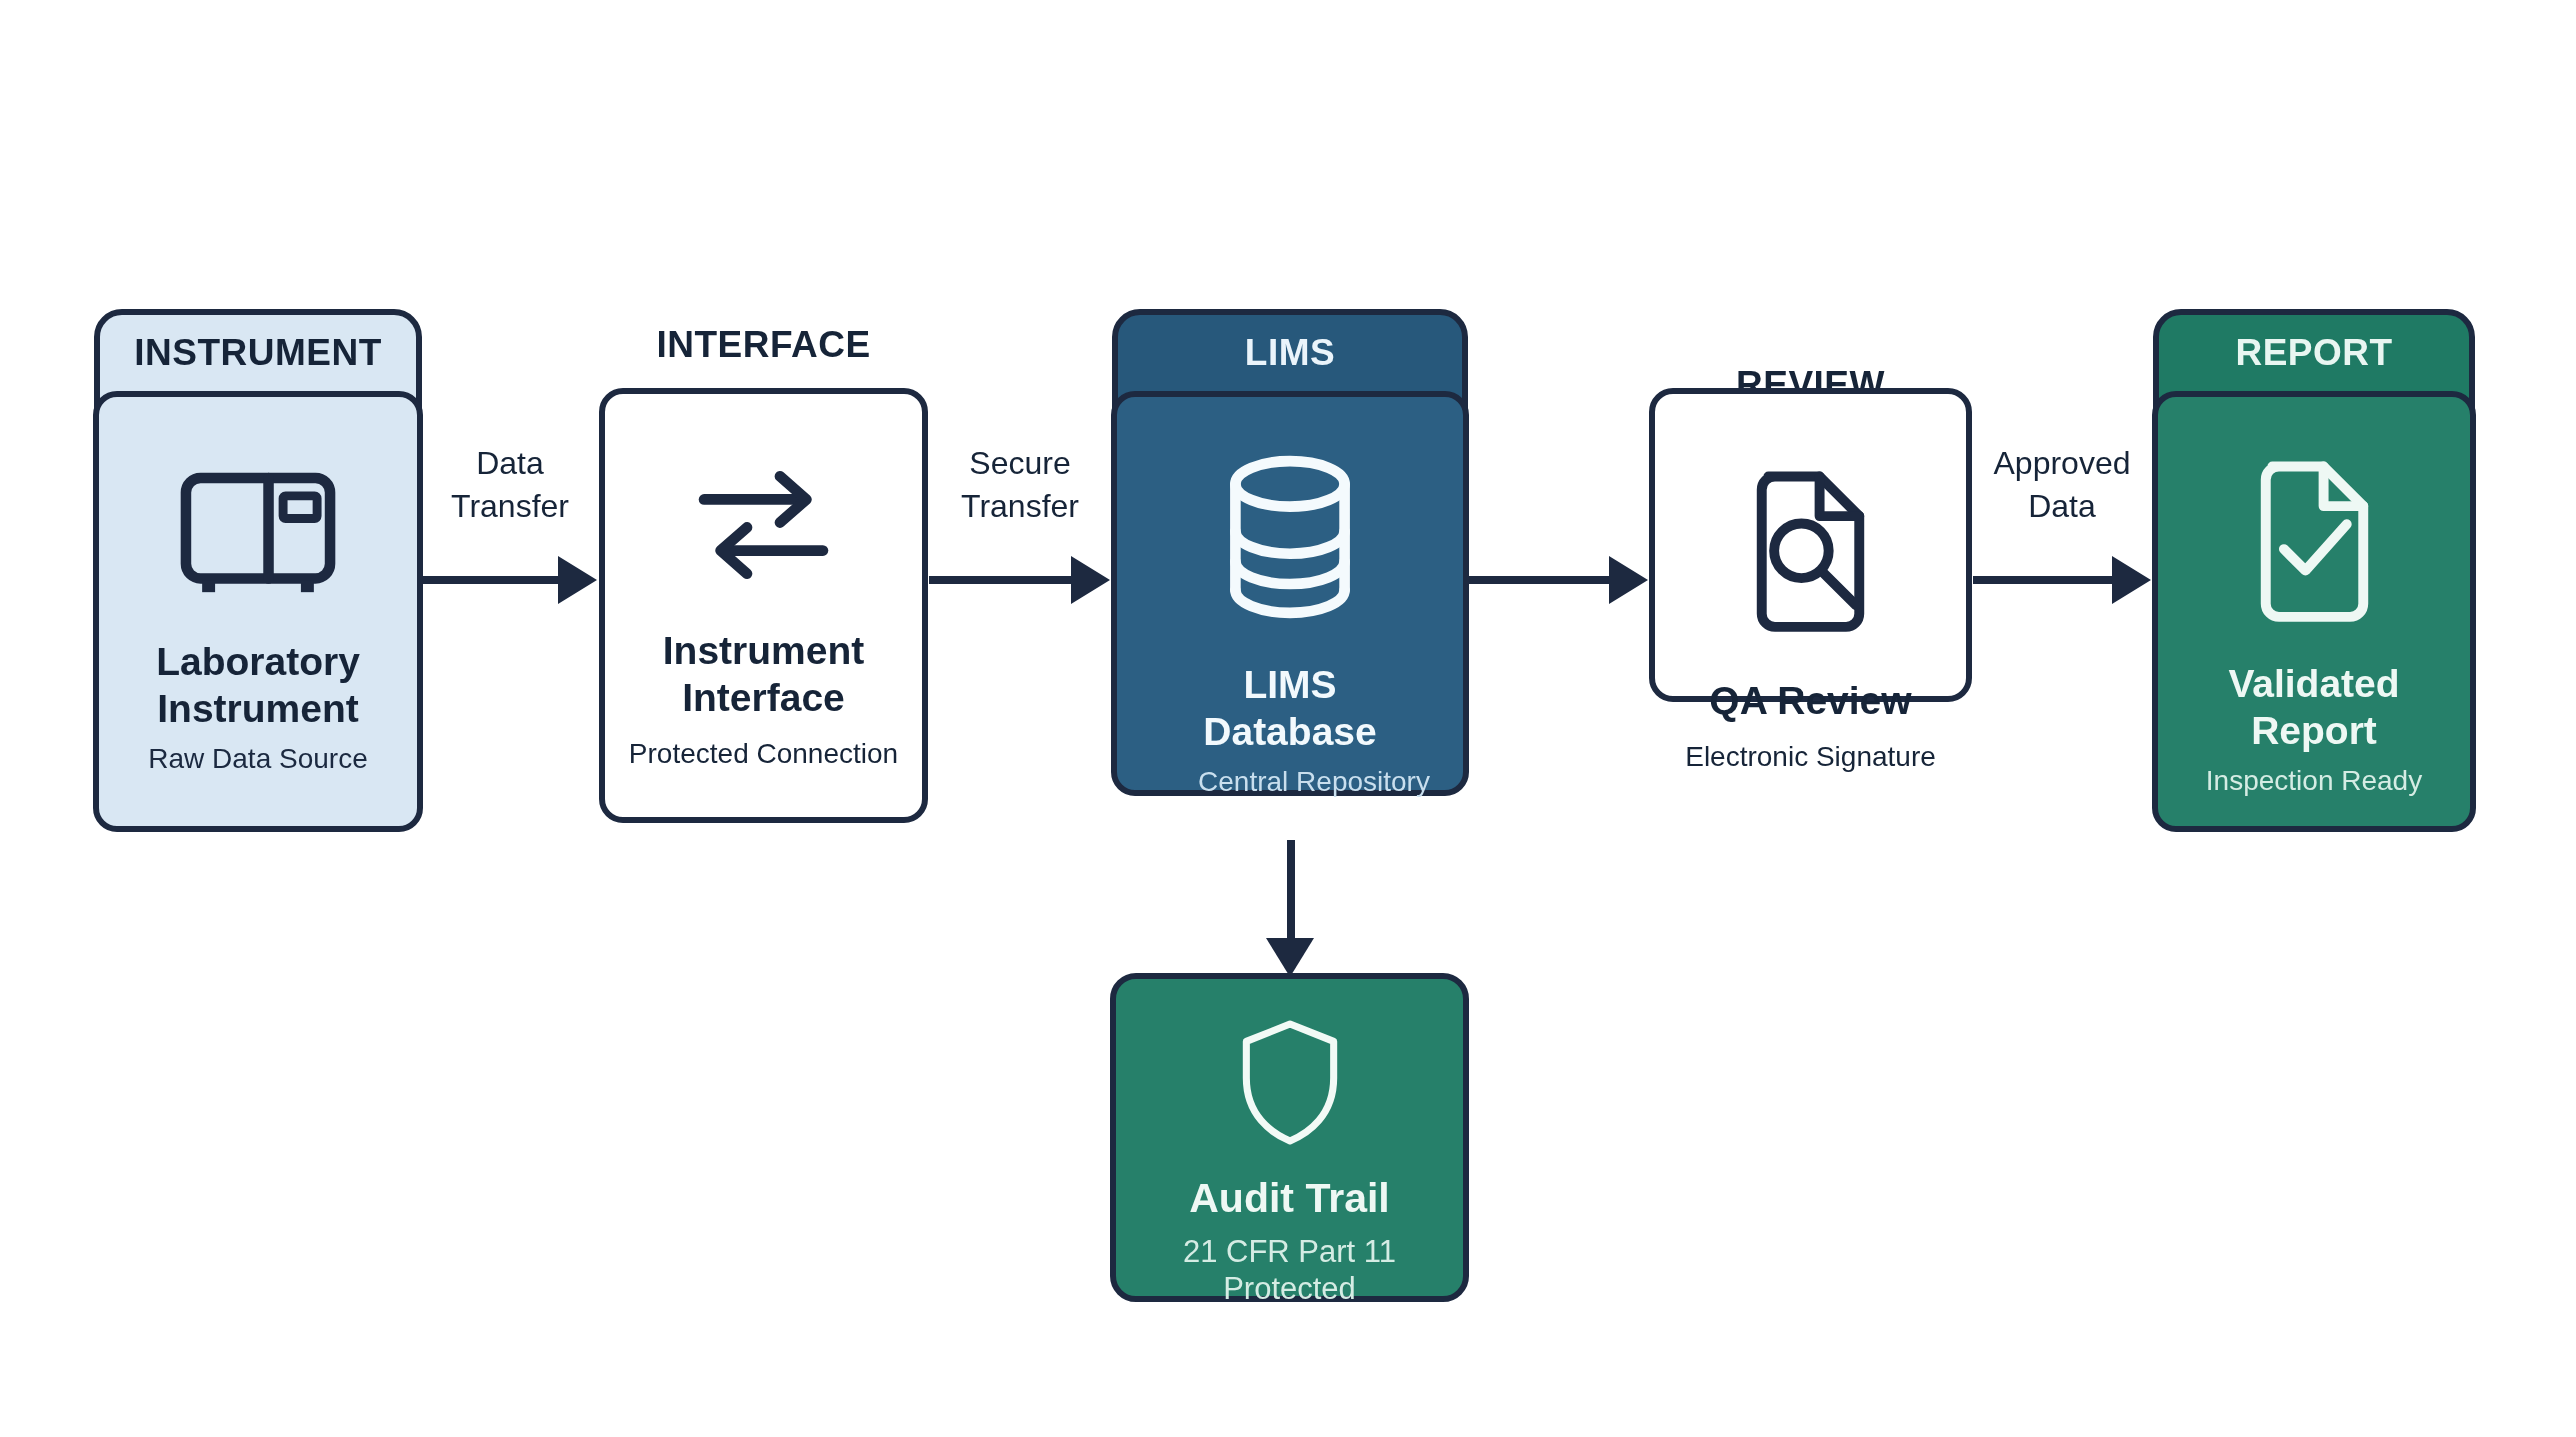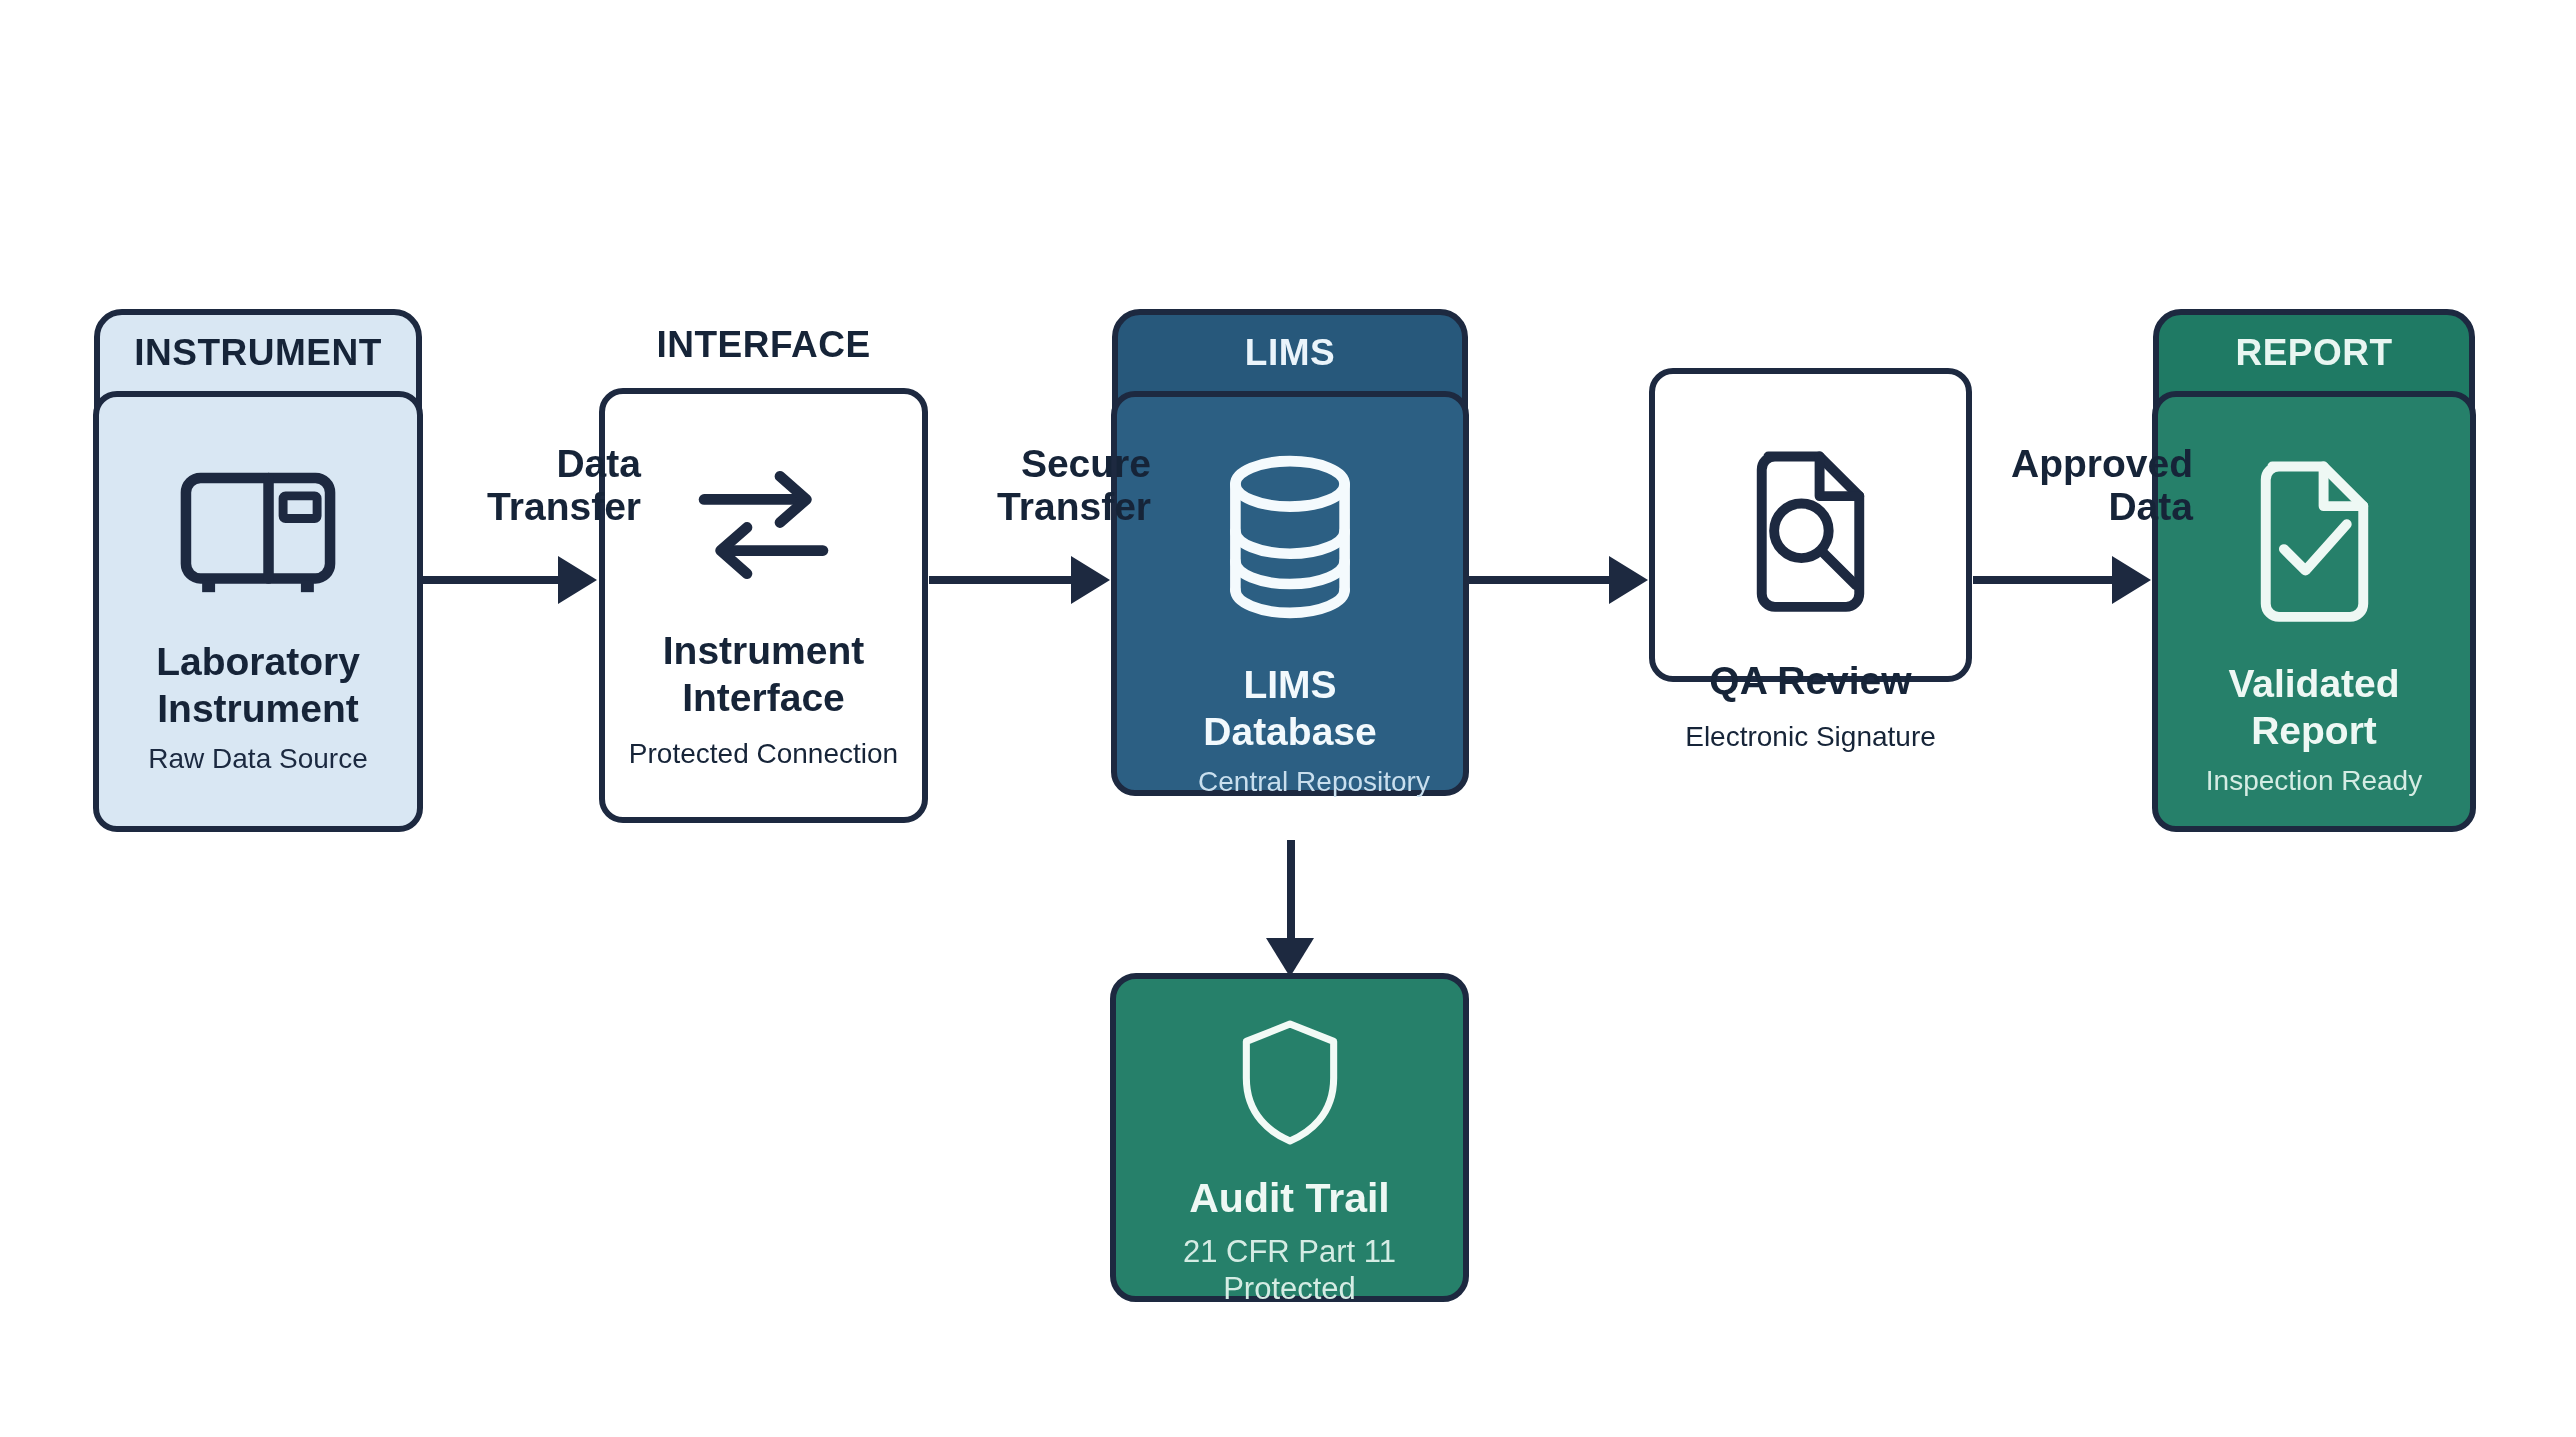--- a/index.html
+++ b/index.html
@@ -65,21 +65,21 @@
   .interface{left:599px;top:388px;width:329px;height:435px;}
   .t-interface{left:599px;width:329px;}
   .interface .node-title,.interface .node-sub{color:var(--text-dark);}
 
   .lims{left:1112px;top:309px;width:356px;height:486px;background:var(--lims-blue-header);}
   .lims .node-body{background:var(--lims-blue);}
   .lims .node-header{color:var(--text-blue-light);}
   .lims .node-title{color:#f2f9fd;}
   .lims .node-sub{color:var(--text-blue-sub);margin-left:48px;}
 
-  .review{left:1649px;top:368px;width:323px;height:314px;}
+  .review{left:1649px;top:388px;width:323px;height:314px;}
   .t-review{left:1649px;width:323px;margin-top:40px;}
   .review .node-title,.review .node-sub{color:var(--text-dark);}
 
   .report{left:2153px;top:309px;width:322px;height:522px;background:var(--green-header);}
   .report .node-body{background:var(--green);}
   .report .node-header{color:#e8f6f1;}
   .report .node-title{color:var(--text-light);}
   .report .node-sub{color:var(--text-light-sub);}
   .report .icon{margin-top:56px;}
 
@@ -87,22 +87,22 @@
     left:1110px;top:973px;width:359px;height:329px;
     background:var(--green);border:6.6px solid var(--navy);border-radius:26px;
     display:flex;flex-direction:column;align-items:center;
   }
   .audit .icon{margin-top:36px;}
   .audit .node-title{margin-top:24px;font-size:41px;color:var(--text-light);}
   .audit .node-sub{margin-top:9.4px;font-size:31px;color:var(--text-light-sub);}
 
   
   .edge-label{
-    position:absolute;top:442px;width:262px;text-align:right;
-    font-size:39px;font-weight:700;line-height:43px;color:var(--text-dark);
+    position:absolute;top:442px;width:262px;text-align:center;
+    font-size:32px;font-weight:400;line-height:43px;color:var(--text-dark);
     white-space:pre-line;
   }
   .l1{left:379px;} .l2{left:889px;} .l3{left:1427px;} .l4{left:1931px;}
 
   .arrow-h{position:absolute;top:552px;height:56px;}
   .a1{left:422px;width:175px;}
   .a2{left:929px;width:181px;}
   .a3{left:1469px;width:179px;}
   .a4{left:1973px;width:178px;}
   .arrow-h .shaft{position:absolute;left:0;right:30px;top:24px;height:8.4px;background:var(--navy);}

